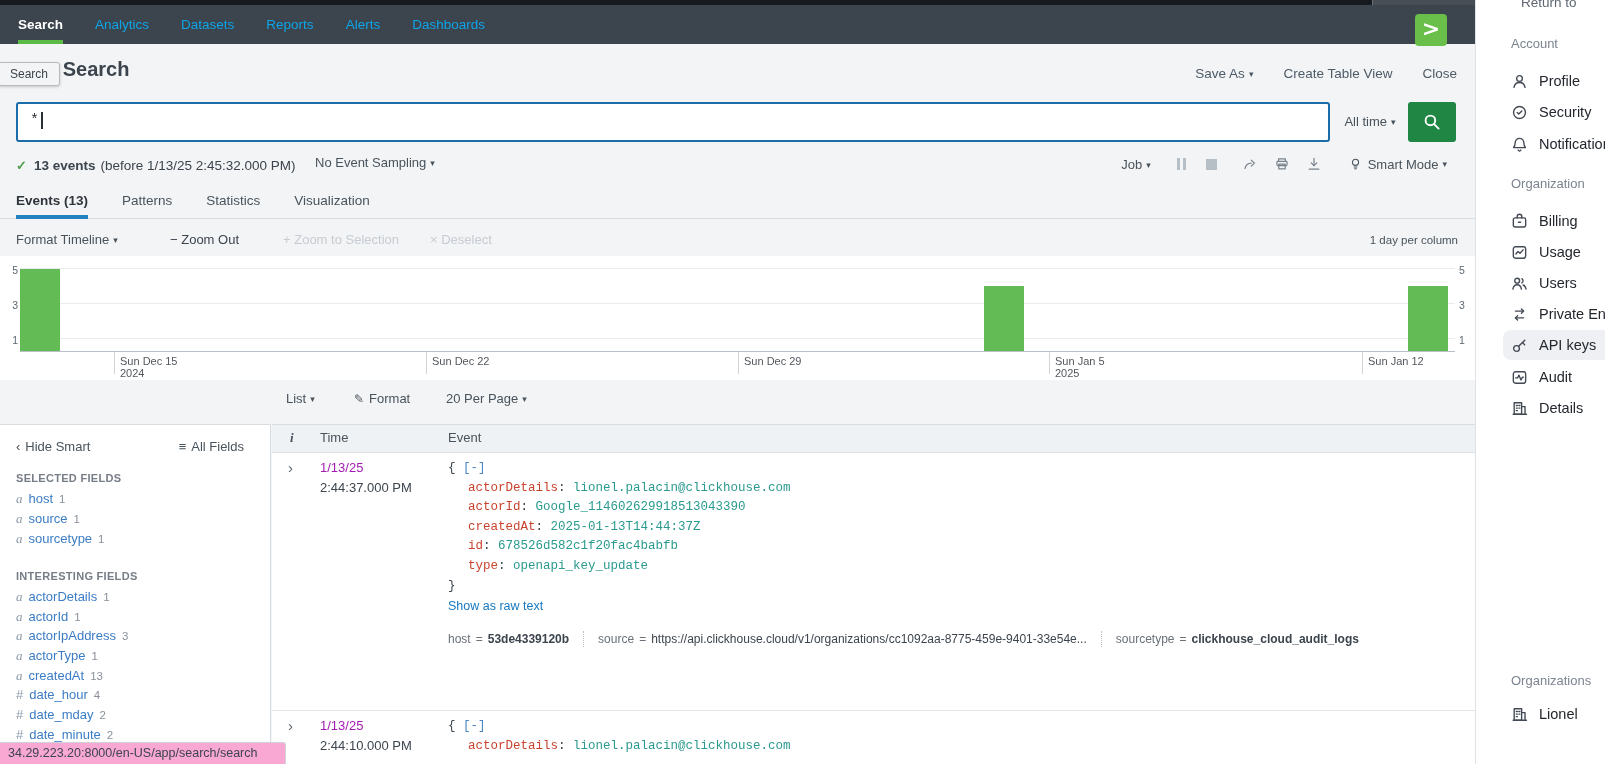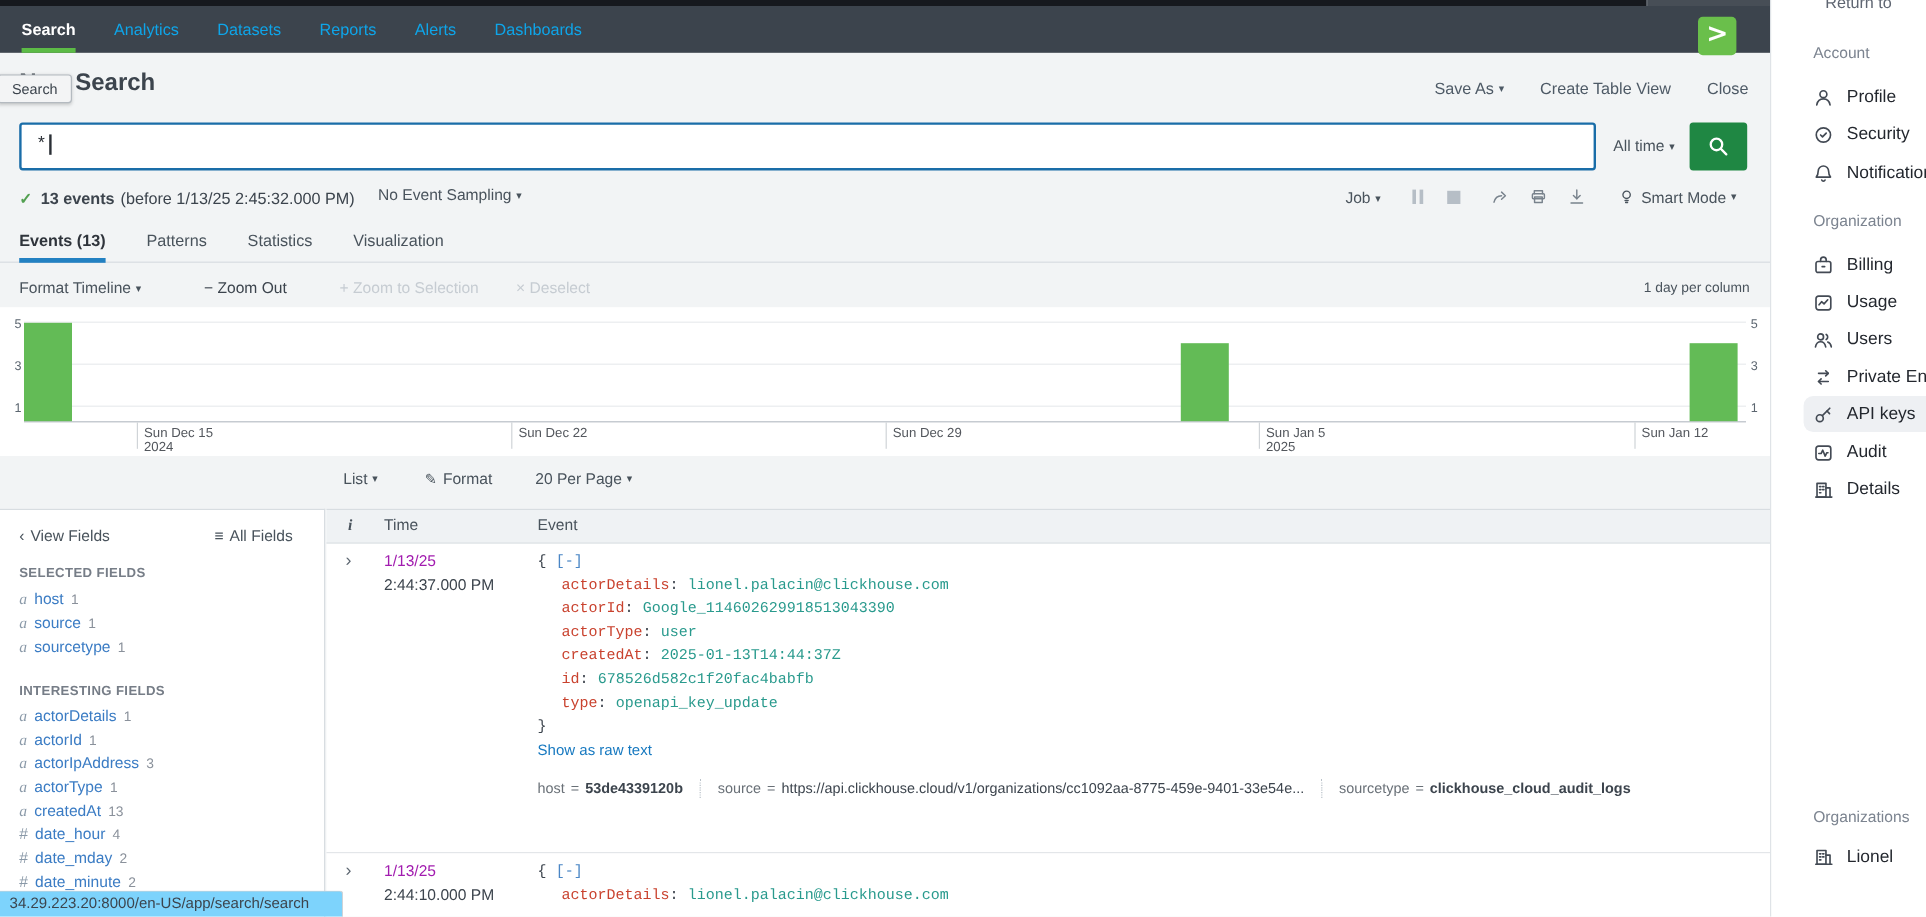--- a/index.html
+++ b/index.html
@@ -117,21 +117,21 @@
   .meta-row { margin-top:14px; display:flex; align-items:center; font-size:12px; white-space:nowrap; }
   .meta-k { color:#697077; }
   .meta-eq { color:#697077; margin:0 5px; }
   .meta-v { color:#3c444d; cursor:pointer; }
   .meta-v.bold { font-weight:bold; }
   .meta-div { width:0; height:16px; border-left:1px dotted #b9c1c9; margin:0 14px; }
 
   
   .search-tooltip { position:absolute; left:-2px; top:62px; z-index:40; background:#f3f4f5; border:1px solid #b4bac0;
                     border-radius:3px; padding:4px 11px; font-size:12px; color:#3c444d; box-shadow:0 1px 3px rgba(0,0,0,.18); }
-  .url-status { position:absolute; left:0; bottom:0; z-index:50; background:#7dd3fc; border:1px solid #cfd3d7;
+  .url-status { position:absolute; left:0; bottom:0; z-index:50; background:#f9a8d4; border:1px solid #cfd3d7;
                 border-left:none; border-bottom:none; border-top-right-radius:3px; padding:3px 28px 4px 8px; font-size:12.5px; color:#3c444d; }
 
   
   #right-panel { position:absolute; left:1475px; top:0; width:130px; height:764px; background:#fff; border-left:1px solid #dfe3e7; }
   .rp-return { position:absolute; left:45px; top:-5px; font-size:13.5px; color:#5f6672; white-space:nowrap; cursor:pointer; }
   .rp-sec { position:absolute; left:35px; font-size:13px; color:#7c8490; white-space:nowrap; }
   .rp-item { position:absolute; left:27px; width:210px; height:30px; display:flex; align-items:center; cursor:pointer; white-space:nowrap; }
   .rp-item.active { background:#eef0f3; border-radius:8px; }
   .rp-item svg { margin-left:8px; flex:none; }
   .rp-item .rp-label { margin-left:11px; font-size:14.5px; color:#23272e; }
@@ -272,21 +272,21 @@
         </div>
     </div>
 
     <div class="results-controls">
       <span class="rctl rctl-list"><span>List</span><span class="caret">▾</span></span>
       <span class="rctl rctl-format"><span class="pencil">✎</span><span>Format</span></span>
       <span class="rctl rctl-perpage"><span>20 Per Page</span><span class="caret">▾</span></span>
     </div>
 
     <div class="fields-panel">
-      <span class="fp-hide"><span class="fp-glyph">‹</span><span>View Fields</span></span>
+      <span class="fp-hide"><span class="fp-glyph">‹</span><span>Hide Smart</span></span>
       <span class="fp-all"><span class="fp-glyph">≡</span><span>All Fields</span></span>
 
       <div class="fp-sec" style="top:47px">SELECTED FIELDS</div>
       <div class="field-row" style="top:66px"><span class="fprefix">a</span><span class="fname">host</span><span class="fcount">1</span></div>
       <div class="field-row" style="top:86px"><span class="fprefix">a</span><span class="fname">source</span><span class="fcount">1</span></div>
       <div class="field-row" style="top:106px"><span class="fprefix">a</span><span class="fname">sourcetype</span><span class="fcount">1</span></div>
 
       <div class="fp-sec" style="top:145px">INTERESTING FIELDS</div>
       <div class="field-row" style="top:164px"><span class="fprefix">a</span><span class="fname">actorDetails</span><span class="fcount">1</span></div>
       <div class="field-row" style="top:184px"><span class="fprefix">a</span><span class="fname">actorId</span><span class="fcount">1</span></div>
@@ -307,21 +307,20 @@
 
       <div class="ev-row r1">
         <span class="expander">›</span>
         <div class="ev-date">1/13/25</div>
         <div class="ev-time">2:44:37.000 PM</div>
         <div class="ev-body">
           <div class="json">
             <div><span>{</span> <span class="jcollapse">[-]</span></div>
             <div class="jline"><span class="jk">actorDetails</span><span>:</span> <span class="jv">lionel.palacin@clickhouse.com</span></div>
             <div class="jline"><span class="jk">actorId</span><span>:</span> <span class="jv">Google_114602629918513043390</span></div>
-            <div class="jline"><span class="jk">actorType</span><span>:</span> <span class="jv">user</span></div>
             <div class="jline"><span class="jk">createdAt</span><span>:</span> <span class="jv">2025-01-13T14:44:37Z</span></div>
             <div class="jline"><span class="jk">id</span><span>:</span> <span class="jv">678526d582c1f20fac4babfb</span></div>
             <div class="jline"><span class="jk">type</span><span>:</span> <span class="jv">openapi_key_update</span></div>
             <div><span>}</span></div>
           </div>
           <span class="raw-link">Show as raw text</span>
           <div class="meta-row">
             <span class="meta-k">host</span>
               <span class="meta-eq">=</span>
               <span class="meta-v bold">53de4339120b</span>

